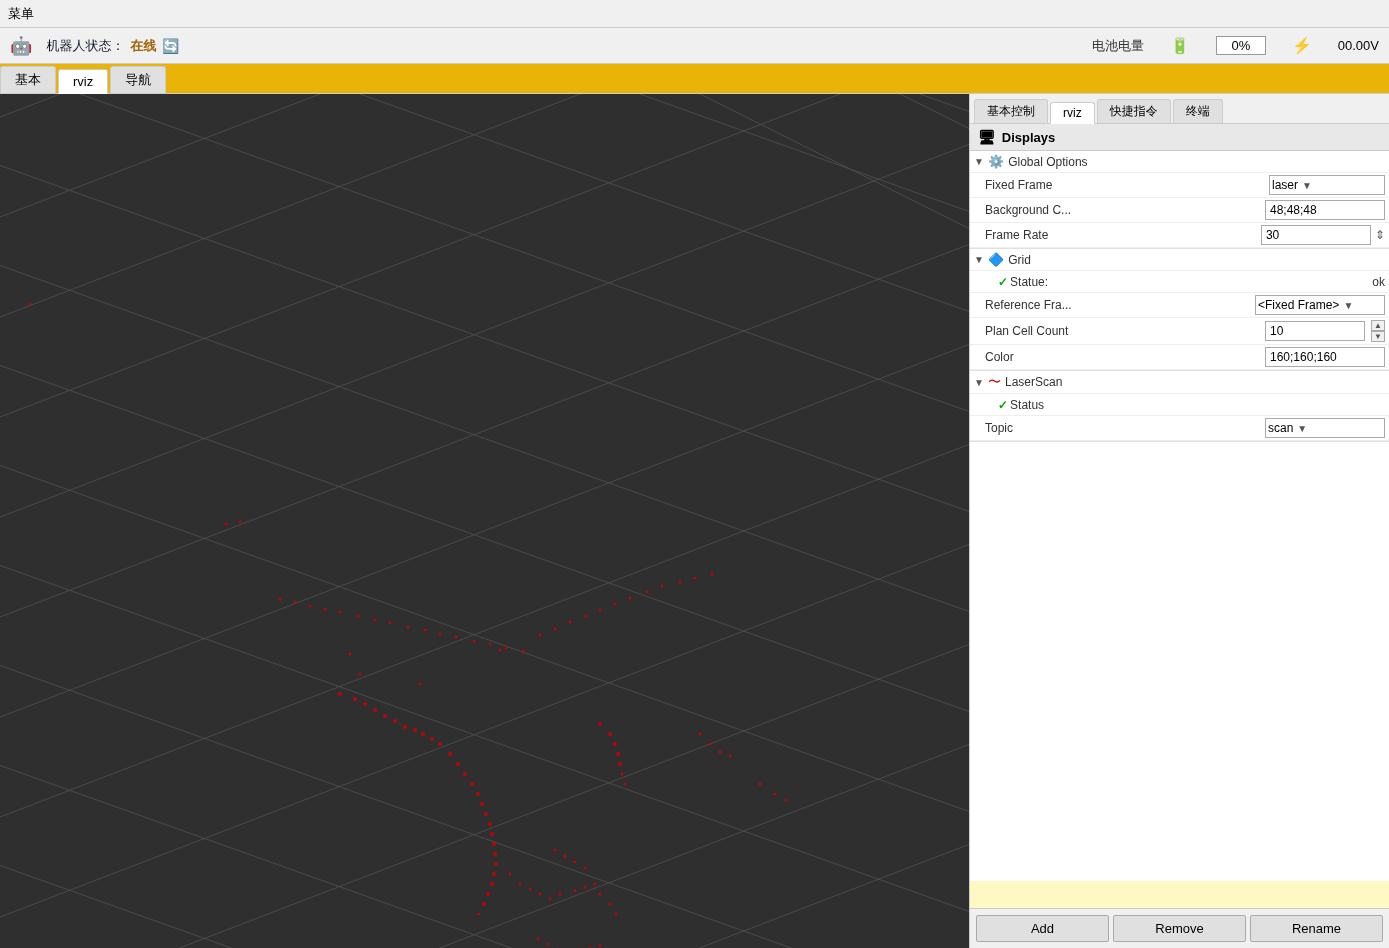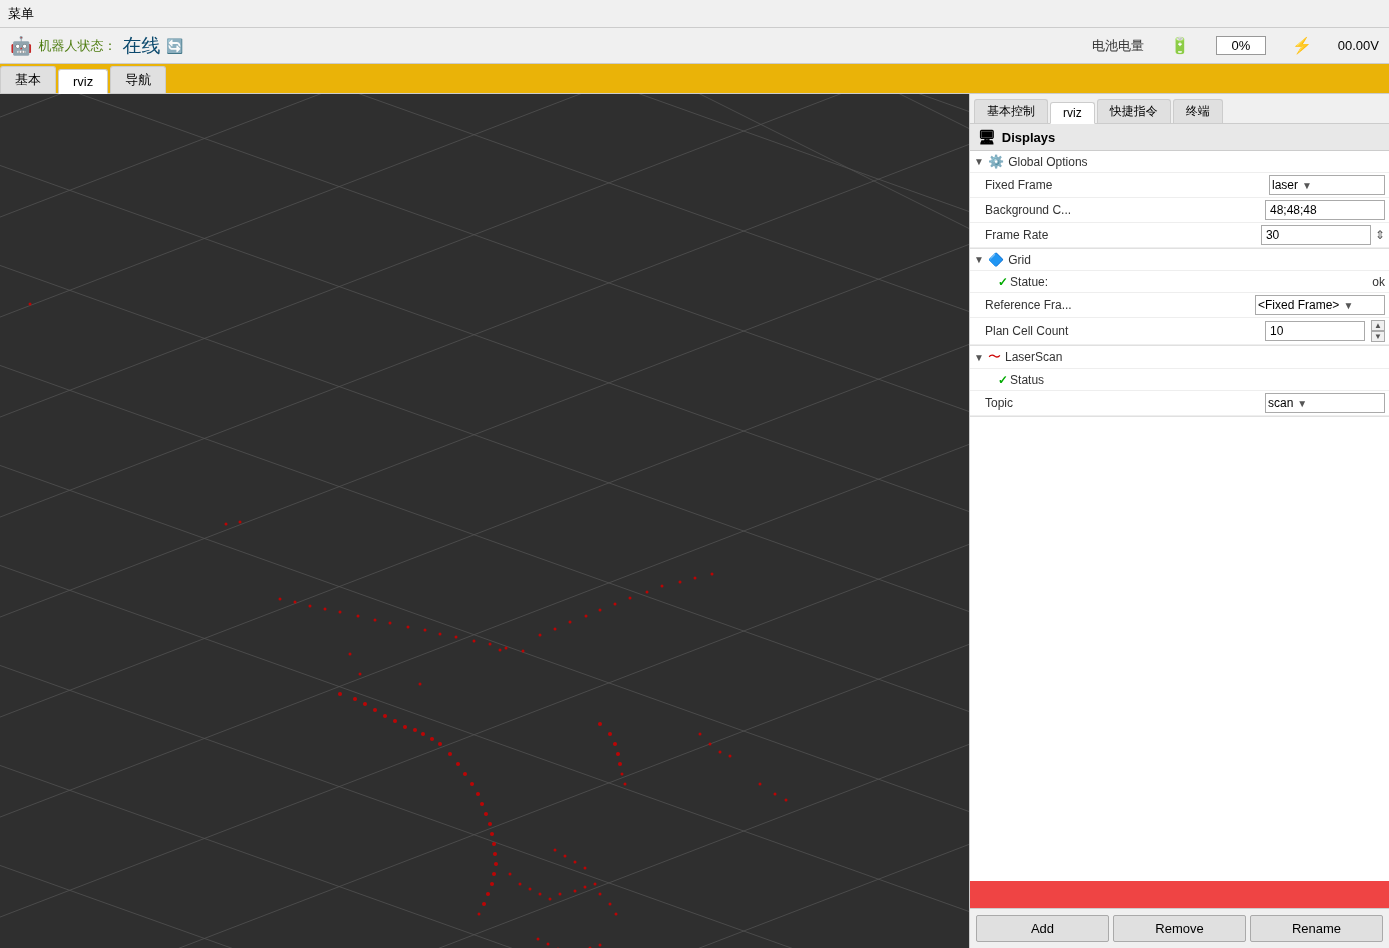--- a/index.html
+++ b/index.html
@@ -21,22 +21,22 @@
       display: flex;
       align-items: center;
       justify-content: space-between;
       background: #f0f0f0;
       padding: 4px 10px;
       height: 36px;
       border-bottom: 1px solid #ccc;
     }
     .header-left { display: flex; align-items: center; gap: 6px; }
     .robot-icon { font-size: 18px; }
-    .robot-status-label { font-size: 13px; color: #4d7c0f; }
-    .robot-status-value { color: #0c4a6e; font-size: 19px; font-weight: normal; }
+    .robot-status-label { font-size: 13px; color: #0f172a; margin-left: 8px; }
+    .robot-status-value { color: #a16207; font-size: 13px; font-weight: bold; }
     .refresh-icon { color: #666; font-size: 14px; cursor: pointer; }
     .header-right { display: flex; align-items: center; gap: 26px; font-size: 13px; }
     .battery-label { color: #333; }
     .battery-icon { font-size: 16px; color: #333; }
     .battery-value {
       border: 1px solid #999;
       background: white;
       padding: 1px 6px;
       min-width: 50px;
       text-align: center;
@@ -79,21 +79,21 @@
     .viz-area {
       flex: 1;
       background: #2f2f2f;
       position: relative;
       overflow: hidden;
     }
 
     
     .right-panel {
       width: 420px;
-      background: #ef4444;
+      background: #fef9c3;
       border-left: 1px solid #ccc;
       display: flex;
       flex-direction: column;
       justify-content: flex-end;
     }
 
     
     .right-tab-row {
       display: flex;
       align-items: flex-end;
@@ -499,20 +499,27 @@
           <span class="tree-label">Plan Cell Count</span>
           <div class="tree-value-cell">
             <input class="tree-input" style="width: 100px;" type="text" value="10">
             <div class="spin-buttons">
               <span class="spin-btn">▲</span>
               <span class="spin-btn">▼</span>
             </div>
           </div>
         </div>
 
+        <div class="tree-row tree-indent-1">
+          <span class="expand-arrow"></span>
+          <span class="tree-label">Color</span>
+          <div class="tree-value-cell">
+            <input class="tree-input" style="width: 120px;" type="text" value="160;160;160">
+          </div>
+        </div>
       </div>
 
       <div class="tree-section">
 
         <div class="tree-row tree-indent-0">
           <span class="expand-arrow">▼</span>
           <span class="tree-icon" style="color:#cc0000;">〜</span>
           <span class="tree-label">LaserScan</span>
         </div>
 

